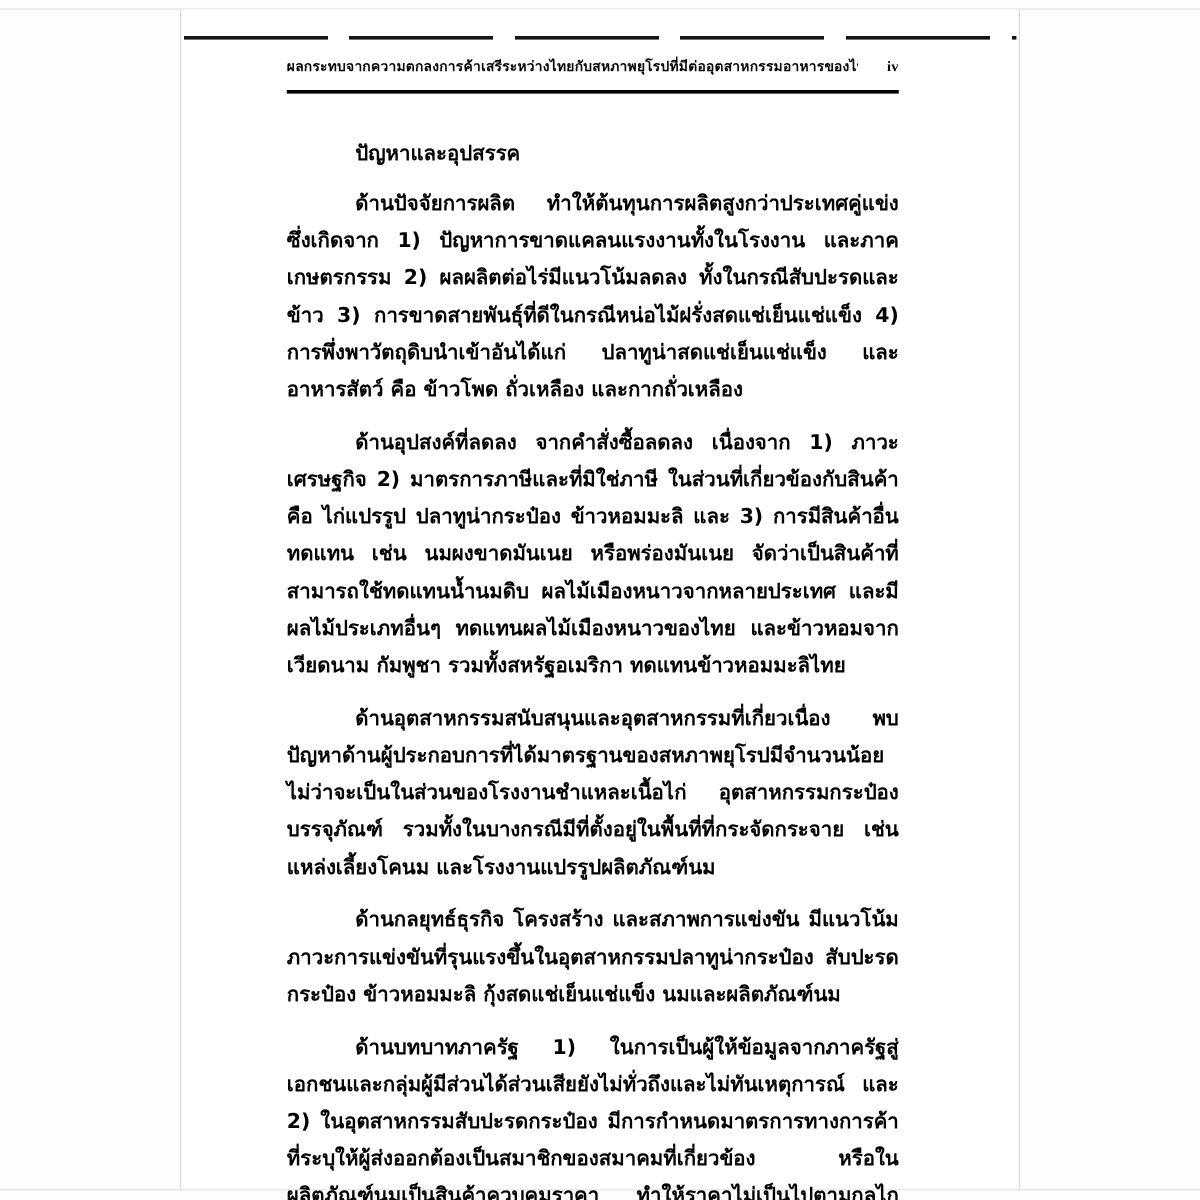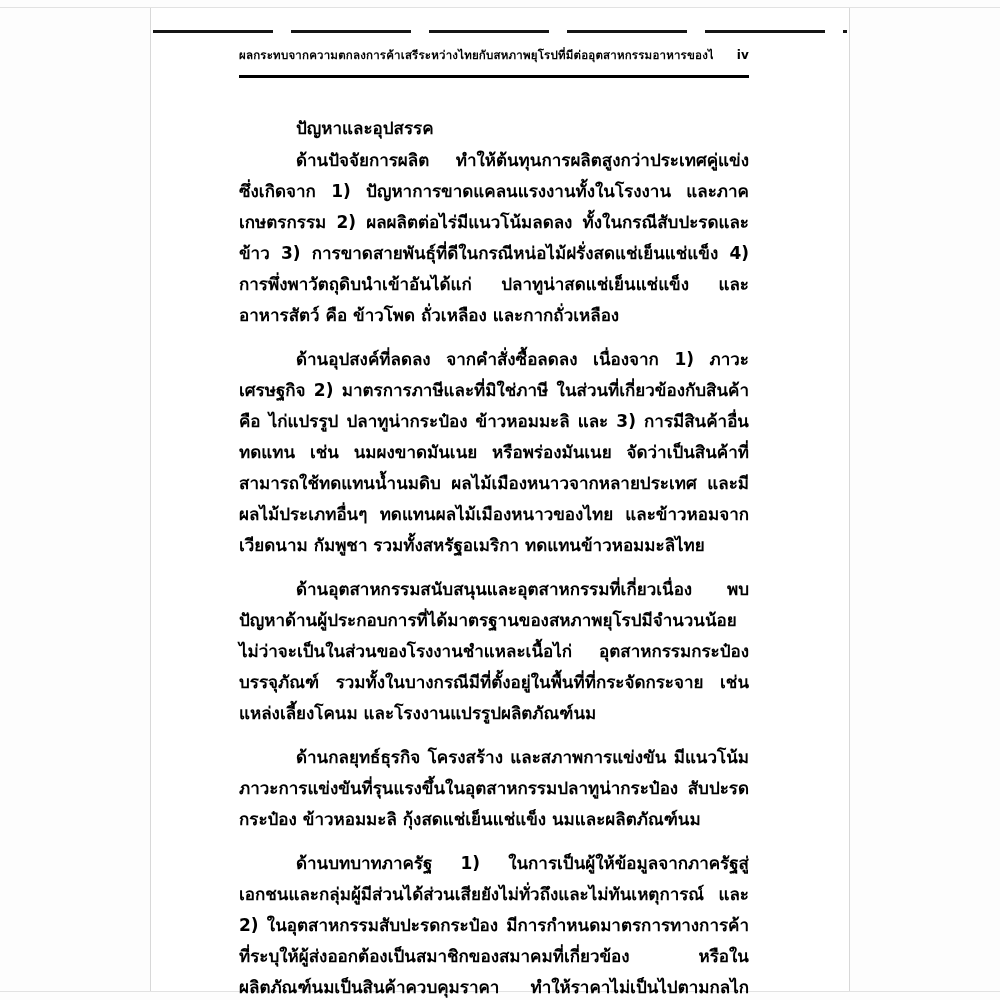--- a/index.html
+++ b/index.html
@@ -55,30 +55,30 @@
     display: flex;
     justify-content: space-between;
     align-items: baseline;
     font-size: 11.5px;
     font-weight: bold;
     letter-spacing: 0.2px;
     margin-top: 8px;
     line-height: 1.6;
   }
   .rh-title { white-space: nowrap; overflow: hidden; }
-  .rh-page { margin-left: 24px; font-size: 12px; }
+  .rh-page { margin-left: 24px; font-size: 12px; font-family: Liberation Serif, serif; }
   .rule {
     height: 0;
     border-top: 3px solid #000;
     margin-top: 10px;
   }
   .heading {
     font-size: 17px;
     font-weight: bold;
-    margin: 40px 0 6px 57px;
+    margin: 40px 0 16px 57px;
     line-height: 1.2;
   }
   .content p {
     font-size: 17px;
     font-weight: bold;
     line-height: 31px;
     text-align: justify;
     text-indent: 57px;
     margin: 0 0 13px 0;
   }

